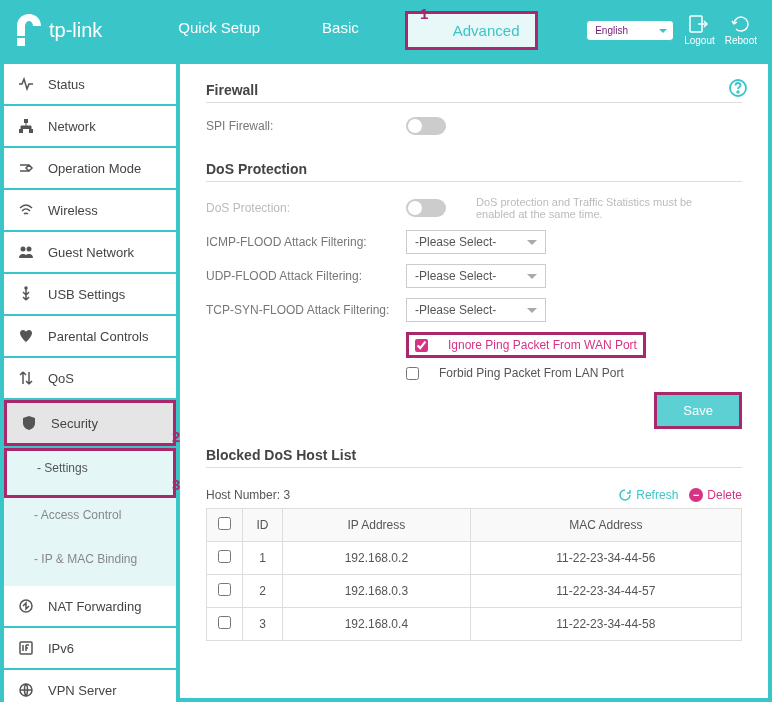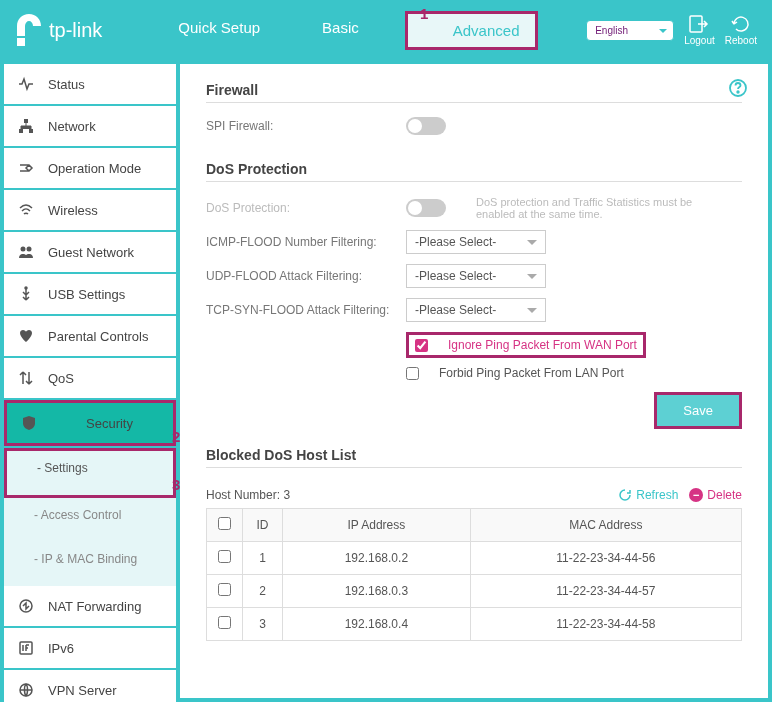--- a/index.html
+++ b/index.html
@@ -12,21 +12,21 @@
 .tab.active { border: 3px solid #a8286b; color: #3ac5c9; background: #e8f7f8; padding-left: 45px; }
 .header-right { margin-left: auto; display: flex; align-items: center; gap: 10px; }
 .lang-select { background: white; border: 1px solid #3ac5c9; border-radius: 4px; padding: 4px 20px 4px 8px; color: #701a75; font-size: 10px; width: 88px; position: relative; }
 .lang-select::after { content: ""; position: absolute; right: 6px; top: 8px; border: 4px solid transparent; border-top-color: #3ac5c9; }
 .hdr-icon { color: white; font-size: 10px; text-align: right; cursor: pointer; }
 .hdr-icon svg { display: block; margin: 0 auto 2px; }
 .main { display: flex; height: calc(100% - 60px); }
 .sidebar { width: 180px; background: #3ac5c9; padding: 4px; }
 .side-item { background: white; margin-bottom: 2px; padding: 12px 14px; display: flex; align-items: center; cursor: pointer; color: #444; font-size: 13px; }
 .side-item svg { margin-right: 14px; flex-shrink: 0; }
-.side-item.active { background: #14b8a6; border: 3px solid #a8286b; gap: 35px; }
+.side-item.active { background: #e5e5e5; border: 3px solid #a8286b; }
 .sub-items { background: #e5f6f7; }
 .sub-item { padding: 10px 10px 20px 30px; font-size: 12px; color: #888; cursor: pointer; }
 .sub-item.active { color: #555; border: 3px solid #a8286b; }
 .sub-item::before { content: "- "; }
 .content { flex: 1; background: white; margin: 4px 4px 4px 0; padding: 18px 26px; overflow-y: auto; position: relative; }
 .help-icon { position: absolute; right: 20px; top: 14px; color: #3ac5c9; cursor: pointer; }
 .section-title { font-size: 14px; font-weight: bold; color: #444; margin-bottom: 4px; }
 .hr { border-bottom: 1px solid #ddd; margin-bottom: 14px; }
 .row { display: flex; align-items: center; margin-bottom: 10px; font-size: 12px; }
 .row-label { width: 200px; color: #777; }
@@ -205,21 +205,21 @@
 
     <div style="height:16px"></div>
     <div class="section-title">DoS Protection</div>
     <div class="hr"></div>
     <div class="row">
       <div class="row-label disabled">DoS Protection:</div>
       <div class="toggle"></div>
       <div class="note">DoS protection and Traffic Statistics must be enabled at the same time.</div>
     </div>
     <div class="row">
-      <div class="row-label">ICMP-FLOOD Number Filtering:</div>
+      <div class="row-label">ICMP-FLOOD Attack Filtering:</div>
       <div class="select">-Please Select-</div>
     </div>
     <div class="row">
       <div class="row-label">UDP-FLOOD Attack Filtering:</div>
       <div class="select">-Please Select-</div>
     </div>
     <div class="row">
       <div class="row-label">TCP-SYN-FLOOD Attack Filtering:</div>
       <div class="select">-Please Select-</div>
     </div>

